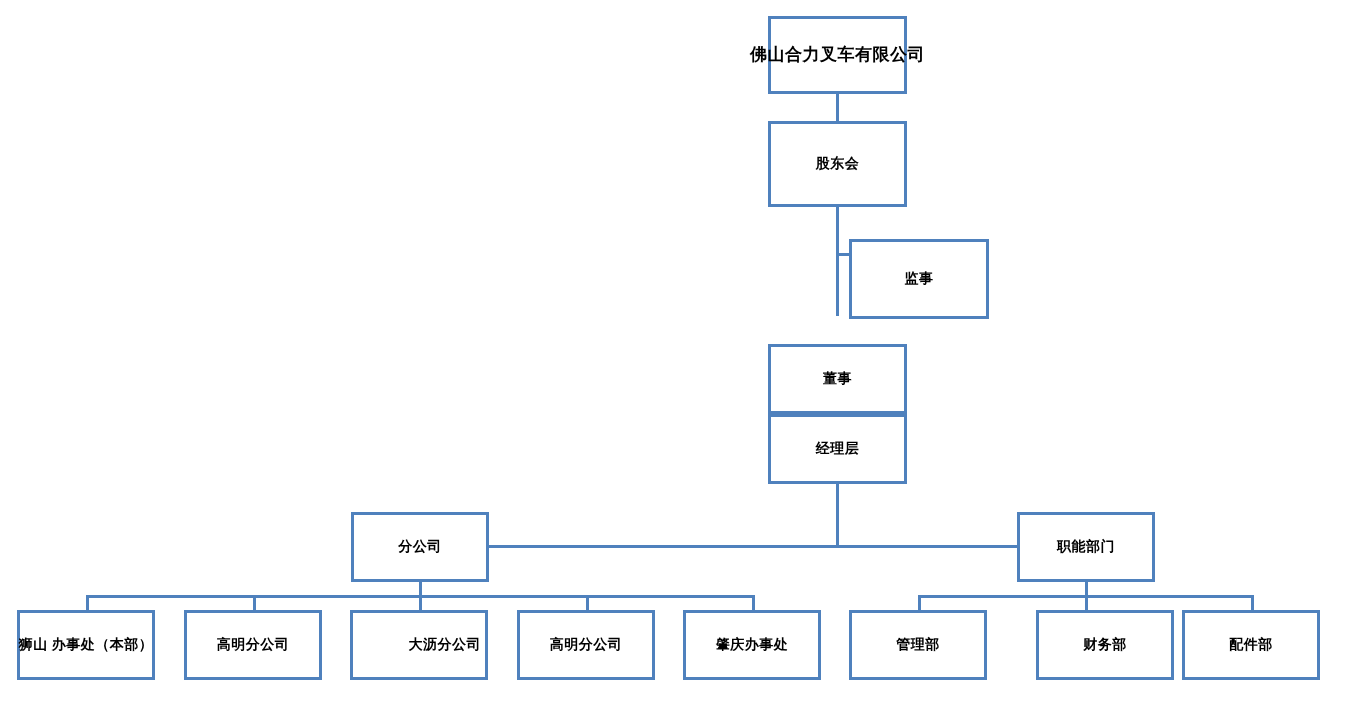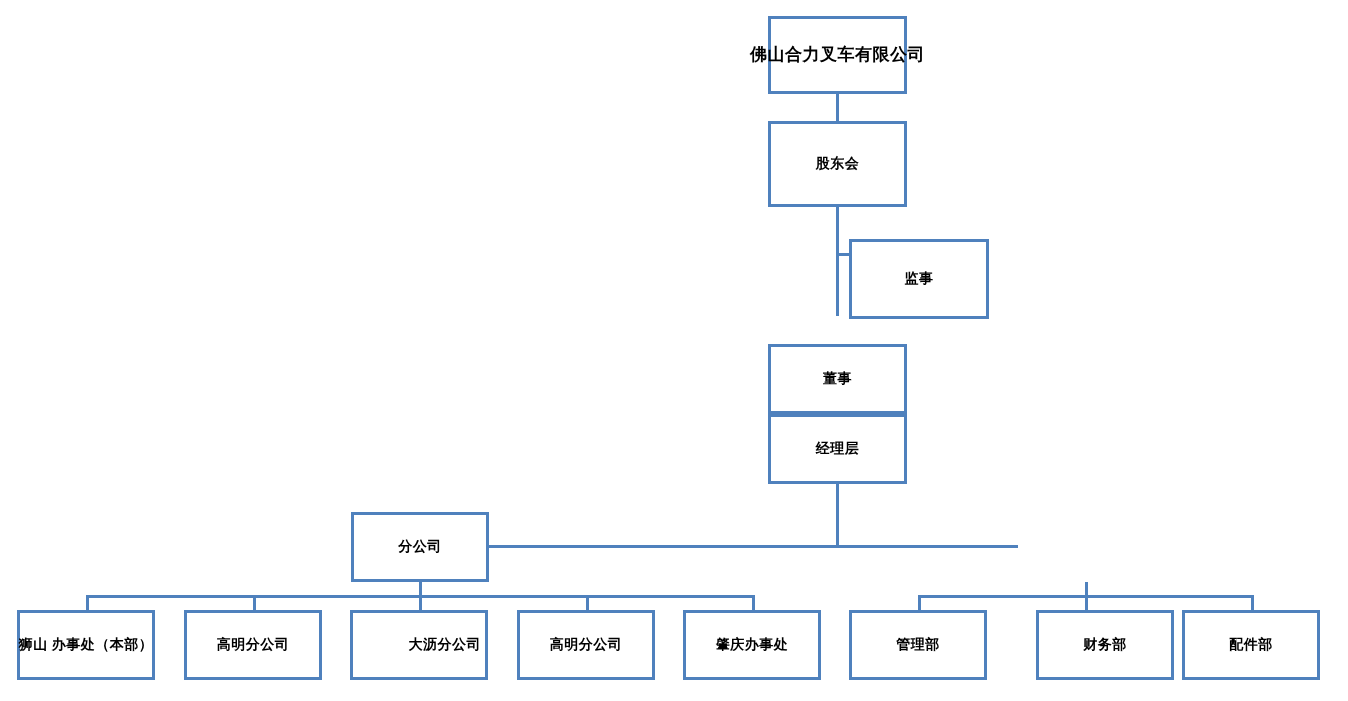--- a/index.html
+++ b/index.html
@@ -98,20 +98,23 @@
   </div>
 
   <div class="node" style="left:768px; top:414px; width:139px; height:70px;">
     <span class="label">经理层</span>
   </div>
 
   <div class="node" style="left:351px; top:512px; width:138px; height:70px;">
     <span class="label">分公司</span>
   </div>
 
+  <div class="node" style="left:1017px; top:512px; width:138px; height:70px;">
+    <span class="label">职能部门</span>
+  </div>
 
   <div class="node" style="left:17px; top:610px; width:138px; height:70px;">
     <span class="label">狮山 办事处（本部）</span>
   </div>
   <div class="node" style="left:184px; top:610px; width:138px; height:70px;">
     <span class="label">高明分公司</span>
   </div>
   <div class="node" style="left:350px; top:610px; width:138px; height:70px;justify-content:flex-end;">
     <span class="label">大沥分公司</span>
   </div>

